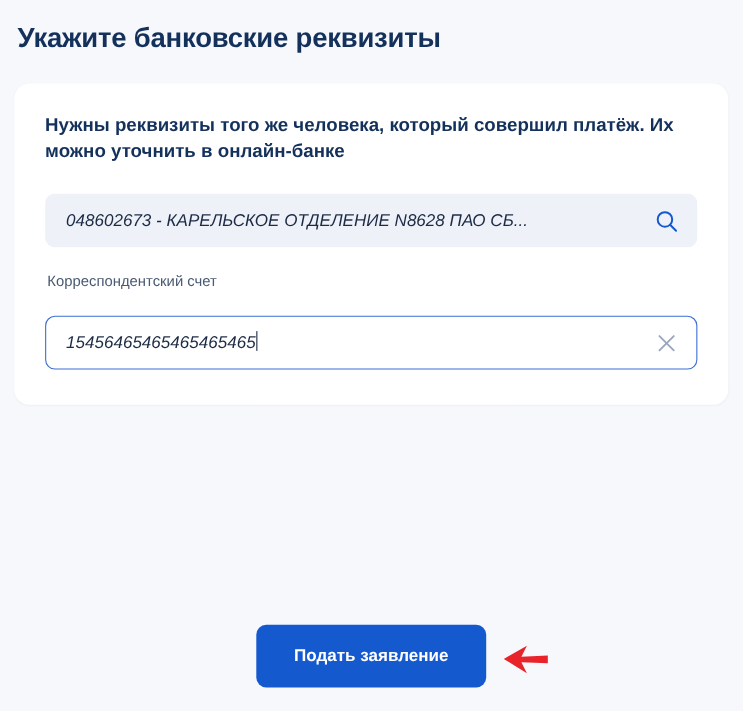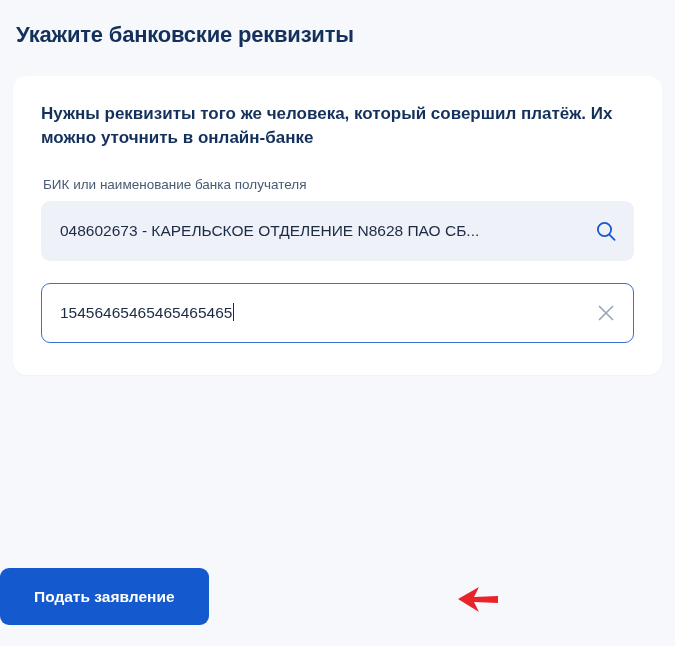--- a/index.html
+++ b/index.html
@@ -16,21 +16,21 @@
     position: relative;
   }
   .page {
     width: 675px;
     height: 646px;
     box-sizing: border-box;
     padding: 0;
     position: relative;
   }
   .page-title {
-    font-size: 22px;
+    font-size: 25px;
     font-weight: bold;
     color: #14315c;
     letter-spacing: -0.2px;
     padding: 18px 0 0 16px;
     line-height: 34px;
   }
   .card {
     position: absolute;
     left: 13px;
     top: 76px;
@@ -57,27 +57,28 @@
   }
   .field-label {
     font-size: 13.5px;
     color: #4a5a73;
     line-height: 18px;
     margin-bottom: 7px;
     padding-left: 2px;
   }
   .input-wrap {
     position: relative;
-    height: 60px;
+    height: 49px;
     border-radius: 9px;
     background: #eef1f7;
     display: flex;
     align-items: center;
     box-sizing: border-box;
     border: 1px solid transparent;
+    font-style: italic;
   }
   .input-wrap.focused {
     background: #ffffff;
     border: 1px solid #3b6fd4;
   }
   .input-text {
     flex: 1;
     font-size: 15.5px;
     color: #1c2b45;
     padding: 0 46px 0 18px;
@@ -107,20 +108,21 @@
     justify-content: center;
     cursor: pointer;
   }
   .submit-row {
     position: absolute;
     left: 0;
     top: 568px;
     width: 675px;
     display: flex;
     align-items: center;
+    justify-content: center;
   }
   .submit-btn {
     background: #1559cf;
     color: #ffffff;
     font-size: 15.5px;
     font-weight: bold;
     border: none;
     border-radius: 9px;
     height: 57px;
     padding: 0 34px;
@@ -140,33 +142,33 @@
 
 <div class="page">
 
   <div class="page-title">Укажите банковские реквизиты</div>
 
   <div class="card">
 
     <div class="card-lead">Нужны реквизиты того же человека, который совершил платёж. Их можно уточнить в онлайн-банке</div>
 
     <div class="field">
-      <div class="field-label">БИК или наименование банка получателя</div>
       <div class="input-wrap">
         <div class="input-text" title="БИК или наименование банка">048602673 - КАРЕЛЬСКОЕ ОТДЕЛЕНИЕ N8628 ПАО СБ...</div>
         <span class="icon-btn">
           <svg width="22" height="22" viewBox="0 0 22 22" fill="none" aria-hidden="true">
             <circle cx="9.5" cy="9.5" r="6.6" stroke="#1559cf" stroke-width="1.8"></circle>
             <line x1="14.4" y1="14.6" x2="19.6" y2="19.8" stroke="#1559cf" stroke-width="1.8" stroke-linecap="round"></line>
           </svg>
         </span>
       </div>
     </div>
 
     <div class="field">
+      <div class="field-label">Корреспондентский счет</div>
     </div>
 
     <div class="field">
       <div class="input-wrap focused">
         <div class="input-text with-caret" title="Номер расчётного счета">15456465465465465465</div>
         <span class="icon-btn">
           <svg width="22" height="22" viewBox="0 0 22 22" fill="none" aria-hidden="true">
             <line x1="4.5" y1="4.5" x2="17.5" y2="17.5" stroke="#9aa7bb" stroke-width="1.7" stroke-linecap="round"></line>
             <line x1="17.5" y1="4.5" x2="4.5" y2="17.5" stroke="#9aa7bb" stroke-width="1.7" stroke-linecap="round"></line>
           </svg>

